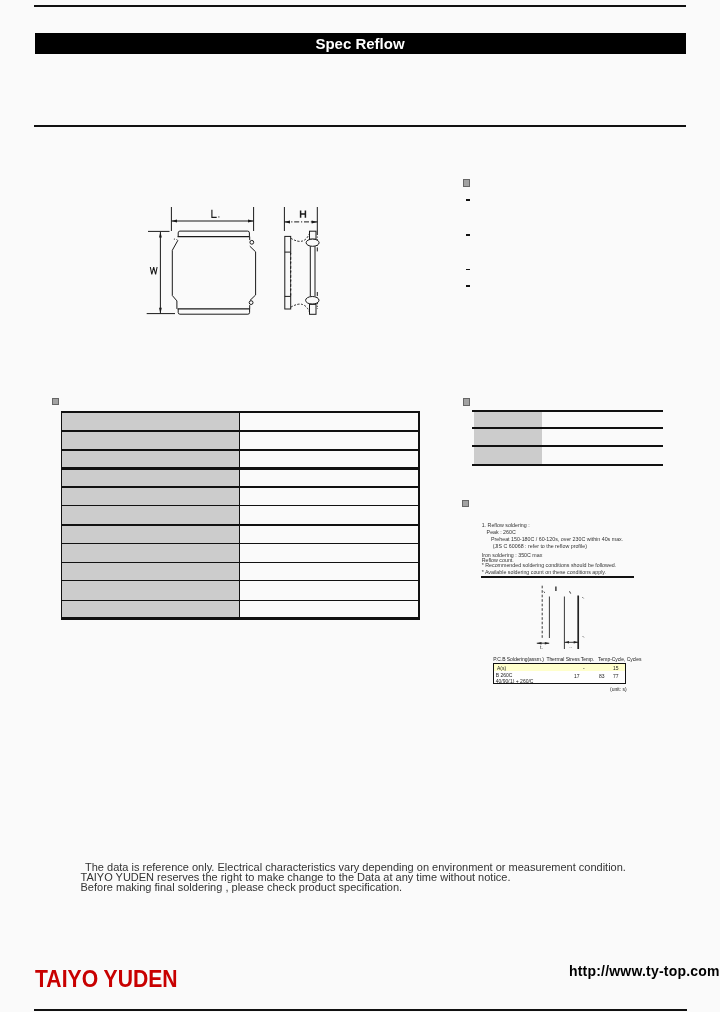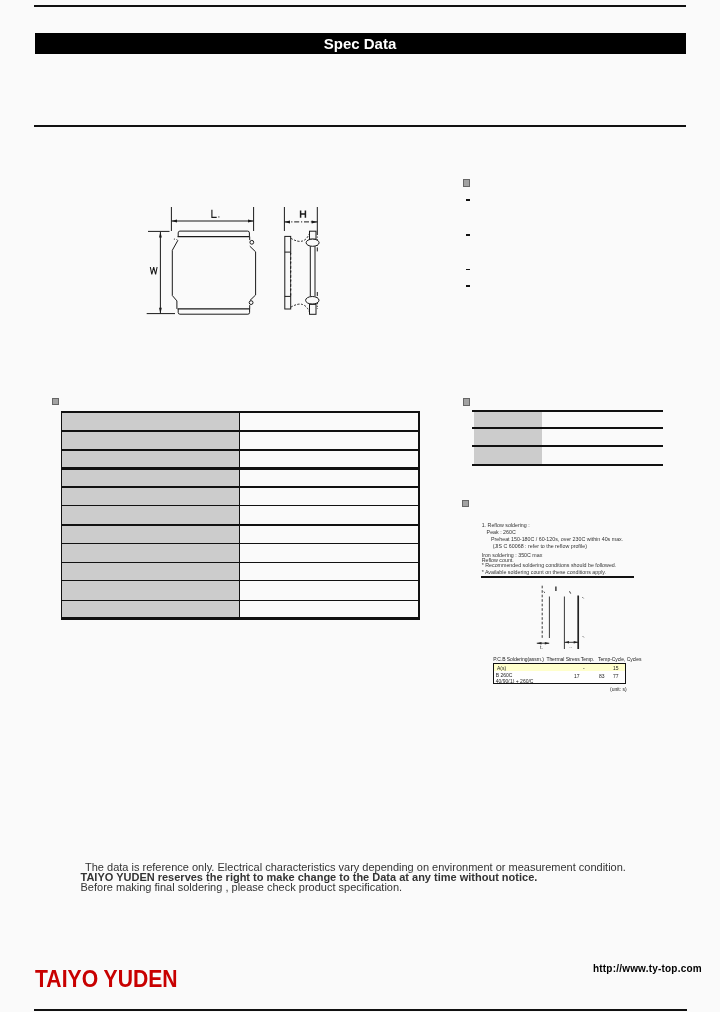--- a/index.html
+++ b/index.html
@@ -5,21 +5,21 @@
   html,body{margin:0;padding:0;}
   body{width:720px;height:1012px;position:relative;background:#fafafa;
        font-family:"Liberation Sans", sans-serif;overflow:hidden;}
   .abs{position:absolute;}
 </style>
 </head>
 <body>
 
 <div class="abs" style="left:34px;top:4.5px;width:652px;height:2px;background:#111;"></div>
 
-<div class="abs" style="left:34.5px;top:32.5px;width:651px;height:21px;background:#000;color:#fff;font-weight:bold;font-size:15px;text-align:center;line-height:21px;">Spec Data</div>
+<div class="abs" style="left:34.5px;top:32.5px;width:651px;height:21px;background:#000;color:#fff;font-weight:bold;font-size:15px;text-align:center;line-height:21px;">Spec Reflow</div>
 
 <div class="abs" style="left:34px;top:125px;width:652px;height:2.3px;background:#111;"></div>
 
 <svg class="abs" style="left:140px;top:195px;" width="200" height="135" viewBox="140 195 200 135">
   <g fill="none" stroke="#1a1a1a" stroke-width="1">
 
     <path d="M171.4 207 V231 M253.6 207 V231"></path>
 
     <path d="M171.4 221 H253.6"></path>
     <polygon points="171.4,221 177,219.5 177,222.5" fill="#1a1a1a" stroke="none"></polygon>
@@ -172,21 +172,21 @@
   <div style="position:absolute;left:80px;top:9.2px;font-size:5px;color:#222;">17</div>
   <div style="position:absolute;left:105px;top:9.2px;font-size:5px;color:#222;">83</div>
   <div style="position:absolute;left:119px;top:9.2px;font-size:5px;color:#222;">77</div>
   <div style="position:absolute;left:1.8px;top:13.8px;font-size:5px;color:#222;">40/90(1) + 260/C</div>
 </div>
 
 <div class="abs" style="left:610px;top:686px;font-size:5px;color:#222;">(unit: s)</div>
 
 <div class="abs" style="left:37px;top:863px;font-size:11px;color:#333;line-height:9.9px;white-space:nowrap;margin-left:48px;">
 The data is reference only. Electrical characteristics vary depending on environment or measurement condition.<br>
-<span style="margin-left:-4.5px;font-weight:bold;">TAIYO YUDEN reserves the right to make change to the Data at any time without notice.</span><br>
+<span style="margin-left:-4.5px;">TAIYO YUDEN reserves the right to make change to the Data at any time without notice.</span><br>
 <span style="margin-left:-4.5px;">Before making final soldering , please check product specification.</span>
 </div>
 
 <div class="abs" style="left:35px;top:970.6px;font-size:23px;font-weight:bold;color:#c80000;letter-spacing:0px;line-height:16px;transform:scaleX(0.92);transform-origin:0 0;white-space:nowrap;">TAIYO YUDEN</div>
 
-<div class="abs" style="left:593px;top:962.8px;font-size:10px;font-weight:bold;color:#000;letter-spacing:0.2px;">http://www.ty-top.com</div>
+<div class="abs" style="left:569px;top:962.8px;font-size:14px;font-weight:bold;color:#000;letter-spacing:0.2px;">http://www.ty-top.com</div>
 
 <div class="abs" style="left:34px;top:1008.6px;width:653px;height:2px;background:#111;"></div>
 
 </body></html>

